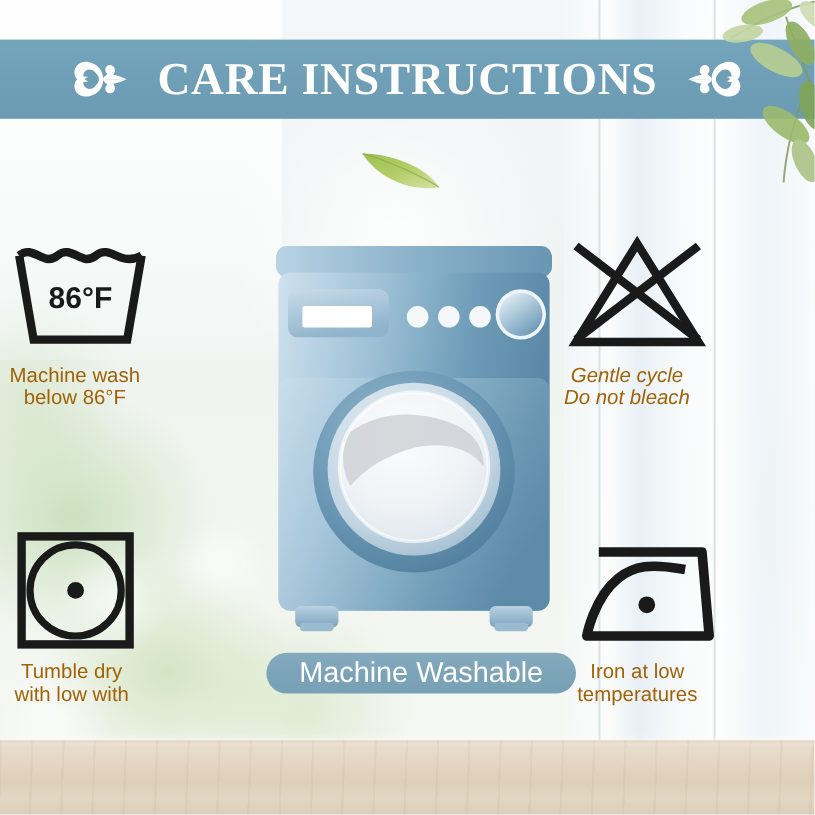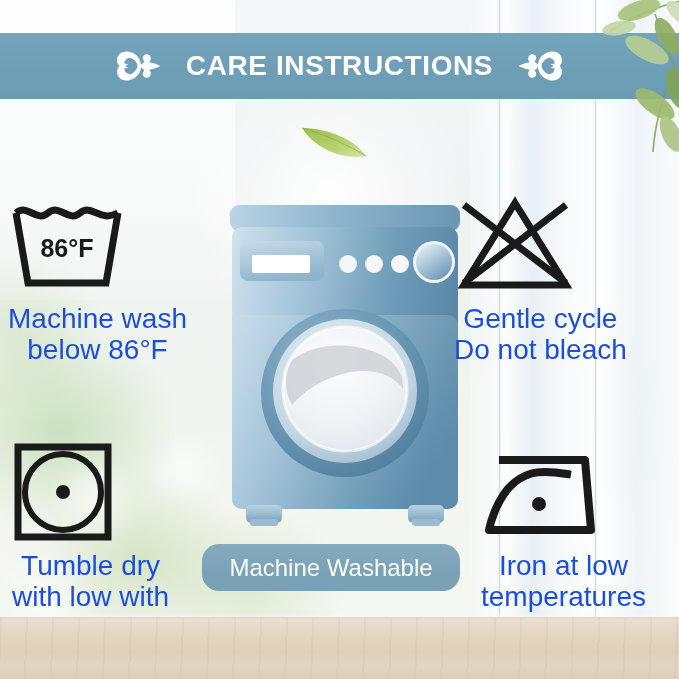--- a/index.html
+++ b/index.html
@@ -105,25 +105,26 @@
     left: 0; top: 33px; width: 679px; height: 66px;
     background: linear-gradient(180deg, #75a5bb 0%, #6f9fb7 50%, #6b9cb4 100%);
     display: flex;
     align-items: center;
     justify-content: center;
     gap: 18px;
     z-index: 6;
   }
   .banner-title {
     color: #ffffff;
-    font-size: 28px;
+    font-size: 38px;
     font-weight: bold;
     letter-spacing: 0.6px;
     white-space: nowrap;
     line-height: 1;
+    font-family: Liberation Serif, serif;
   }
   .fleur {
     width: 54px;
     height: 46px;
     flex: 0 0 auto;
   }
   .fleur.left { transform: scaleX(-1); }
 
   
   .foliage {
@@ -151,49 +152,49 @@
   }
   .care-item .glyph {
     height: 104px;
     display: flex;
     align-items: center;
     justify-content: center;
   }
   .care-label {
     margin-top: 6px;
     text-align: center;
-    color: #1d4ed8;
-    font-size: 28px;
+    color: #a16207;
+    font-size: 17px;
     line-height: 1.12;
     white-space: pre-line;
   }
   #item-wash   { left: 8px;   top: 193px; }
-  #item-bleach { left: 454px; top: 193px; }
+  #item-bleach { left: 470px; top: 193px; font-style: italic; }
   #item-dry    { left: 12px;  top: 440px; }
   #item-iron   { left: 481px; top: 440px; }
 
   .tub-temp {
     font-size: 25px;
     font-weight: bold;
     fill: #1a1a1a;
   }
 
   
   .washer {
     position: absolute;
     left: 222px; top: 205px;
     width: 246px; height: 330px;
     z-index: 3;
   }
 
   
   .badge {
     position: absolute;
-    left: 202px; top: 544px;
-    width: 258px; height: 47px;
+    left: 222px; top: 544px;
+    width: 258px; height: 34px;
     border-radius: 17px;
     background: linear-gradient(180deg, #85aabe 0%, #7ba3b8 55%, #79a1b6 100%);
     display: flex;
     align-items: center;
     justify-content: center;
     z-index: 5;
   }
   .badge-text {
     color: #ffffff;
     font-size: 24px;

